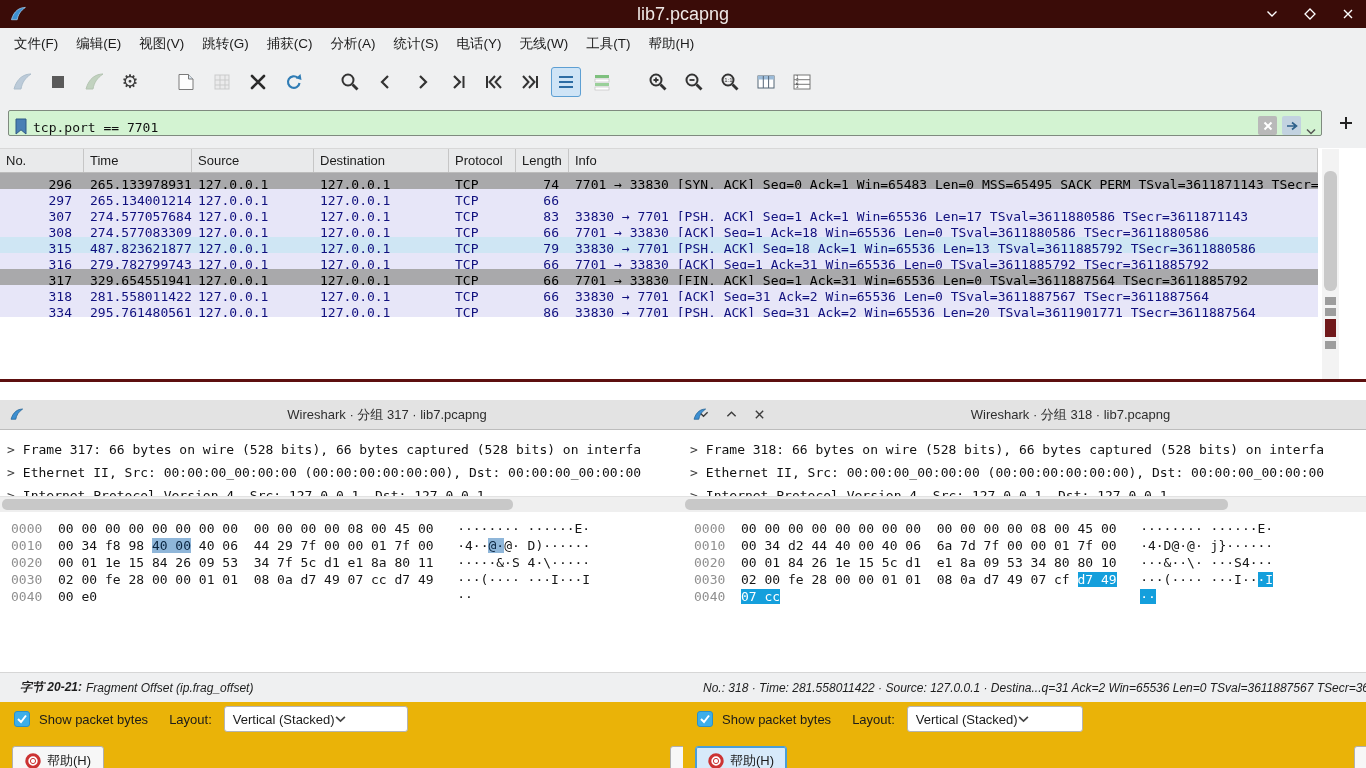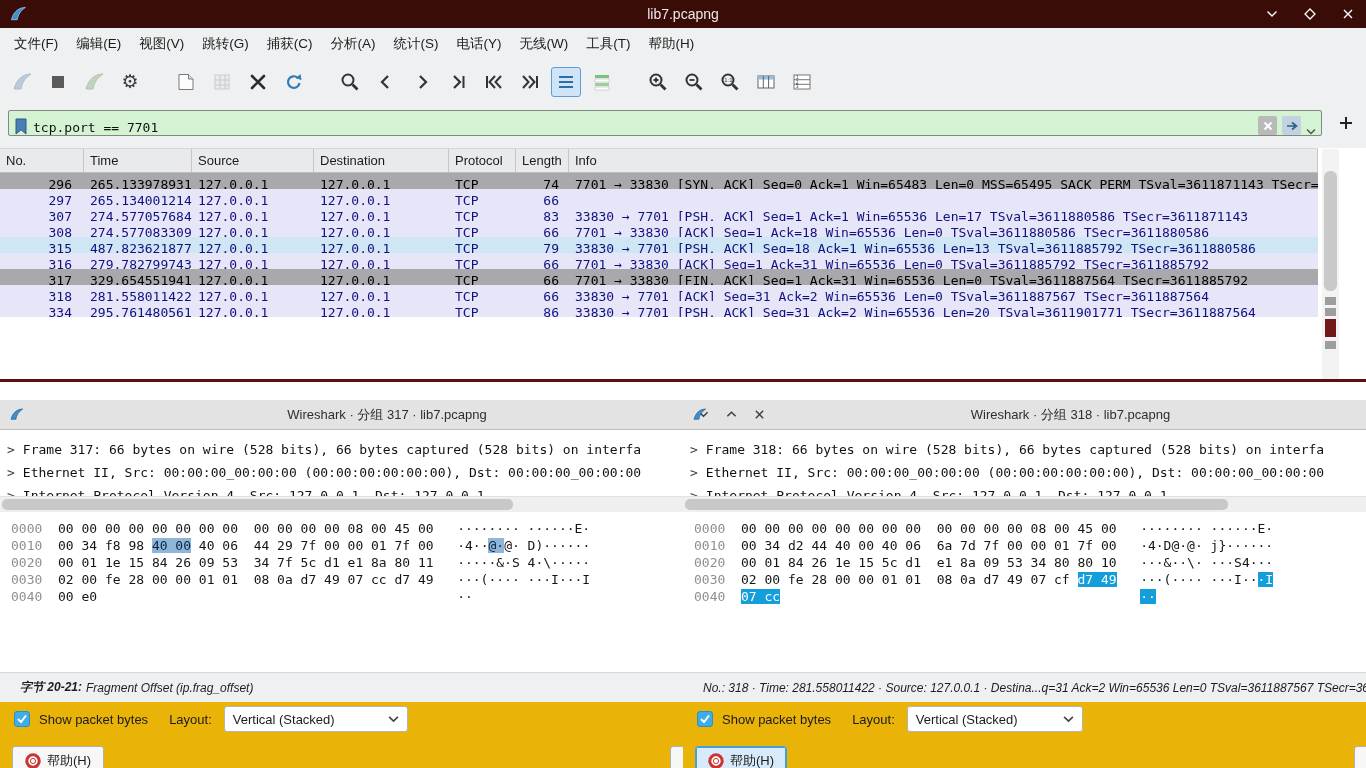--- a/index.html
+++ b/index.html
@@ -1,21 +1,21 @@
 <!DOCTYPE html>
 <html><head>
 <meta charset="utf-8">
 <style>
   *{margin:0;padding:0;box-sizing:border-box}
   html,body{width:1366px;height:768px;overflow:hidden}
   body{font-family:"Liberation Sans","DejaVu Sans",sans-serif;background:#fff;position:relative;font-size:13px;color:#1b1b1b}
 
   
   .titlebar{position:absolute;top:0;left:0;width:100%;height:28px;background:#3a0c08;display:flex;align-items:center}
-  .titlebar .title{position:absolute;left:0;right:0;text-align:center;color:#efe9e7;font-size:14px}
+  .titlebar .title{position:absolute;left:0;right:0;text-align:center;color:#efe9e7;font-size:18px}
   .tlogo{margin-left:9px;z-index:2}
   .wbtns{position:absolute;right:10px;display:flex;gap:22px;z-index:2}
   .wbtn{width:16px;height:16px;display:flex;align-items:center;justify-content:center}
 
   
   .menubar{position:absolute;top:28px;left:0;width:100%;height:31px;background:#eff0f1;display:flex;align-items:center;padding-left:5px;font-size:13.5px}
   .menu-item{padding:0 9px;line-height:31px}
 
   
   .toolbar{position:absolute;top:59px;left:0;width:100%;height:45px;background:#eff0f1;display:flex;align-items:center;padding-left:7px;gap:6px}
@@ -78,21 +78,21 @@
   .phex{position:absolute;top:112px;left:0;right:0;height:160px;background:#fff;padding:8px 0 0 11px;font-family:"DejaVu Sans Mono","Liberation Mono",monospace;color:#151515}
   .hxr{white-space:pre;line-height:17px}
   .off{color:#8f8f8f}
   .sel-muted{background:#8fb6d9;color:#0b2540}
   .sel-bright{background:#149fdc;color:#fff}
   .pstatus{position:absolute;top:272px;left:0;right:0;height:30px;background:#eff0f1;border-top:1px solid #d6d6d6;display:flex;align-items:center;padding-left:20px;font-size:12px;font-style:italic;color:#1d1d1d;white-space:nowrap;overflow:hidden}
   .slabel{font-weight:bold;margin-right:4px}
   .pctrl{position:absolute;top:302px;left:0;right:0;height:34px;display:flex;align-items:center;padding:0 14px}
   .cbox{width:16px;height:16px;background:#3daee9;border:1px solid #2a91c8;border-radius:3px;display:flex;align-items:center;justify-content:center;margin-right:9px;flex:0 0 auto}
   .laylab{margin-left:21px;margin-right:12px}
-  .dropdown{width:184px;height:26px;background:#fff;border:1px solid #b4b4b4;border-radius:3px;display:flex;align-items:center;justify-content:space-between;padding:4px 8px}
+  .dropdown{width:184px;height:26px;background:#fff;border:1px solid #b4b4b4;border-radius:3px;display:flex;align-items:center;padding:4px 8px}
   .pbtnrow{position:absolute;top:336px;left:0;right:0;height:50px;display:flex;align-items:center;justify-content:space-between;padding:0 12px}
   .btn{height:30px;min-width:80px;background:#f7f7f7;border:1px solid #b0b0b0;border-radius:3px;display:flex;align-items:center;justify-content:center;gap:6px;padding:0 12px;font-size:13px;color:#1b1b1b}
   .btn.focusring{background:#d7eafa;border:1px solid #4a9ed8;box-shadow:inset 0 0 0 1px #4a9ed8}
 </style>
 </head>
 <body>
 
 <div class="titlebar">
   <svg class="tlogo" width="18" height="18" viewBox="0 0 22 22">
       <path d="M3 18 C6 7 13 3 20 3 C14 7 11 12 10 18 Z" fill="#3d8fd1" stroke="#9cc6e8" stroke-width="1"></path>

